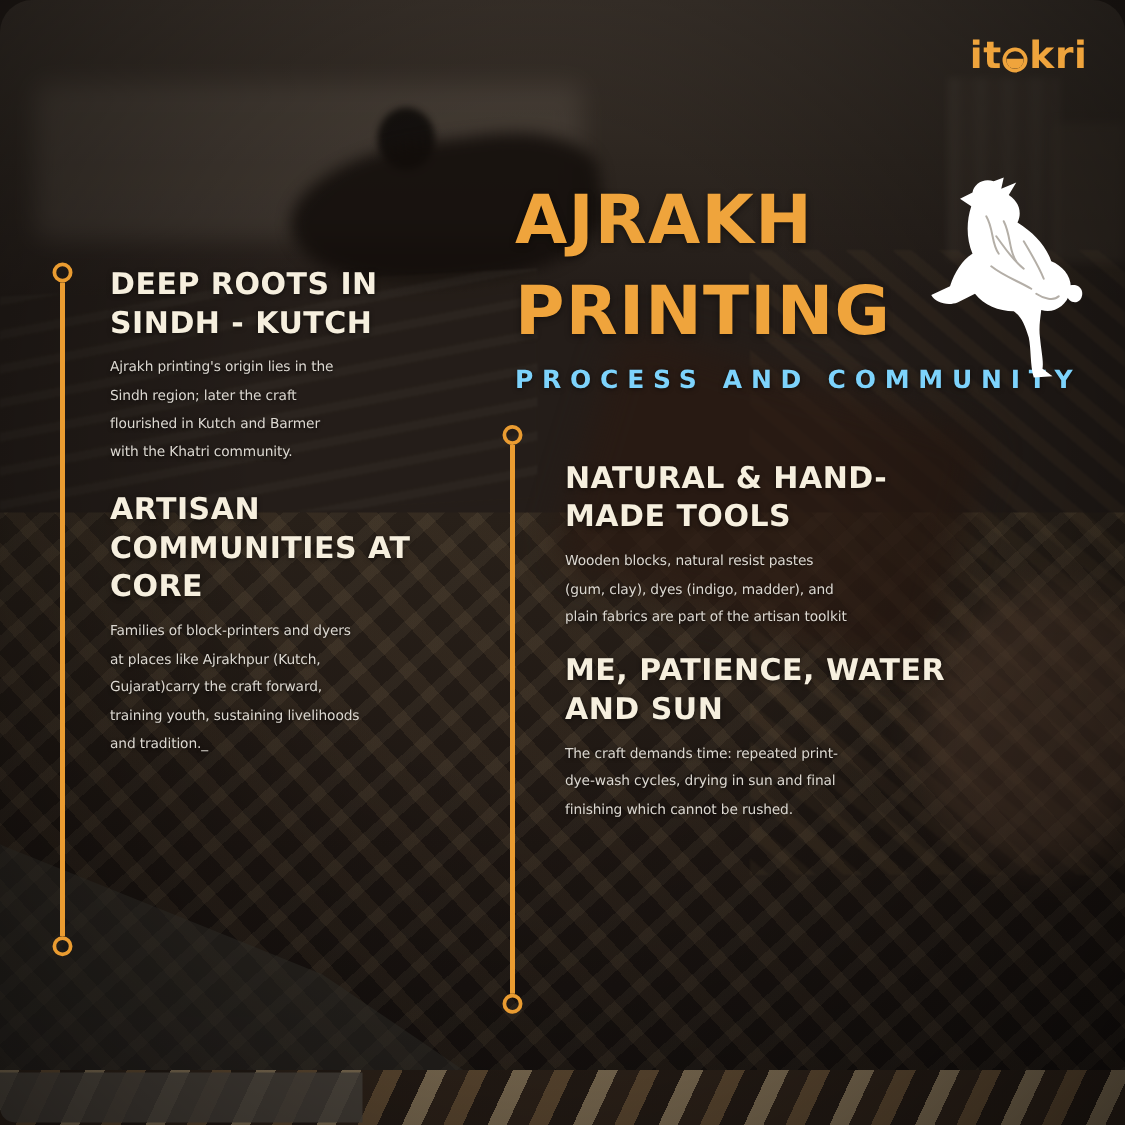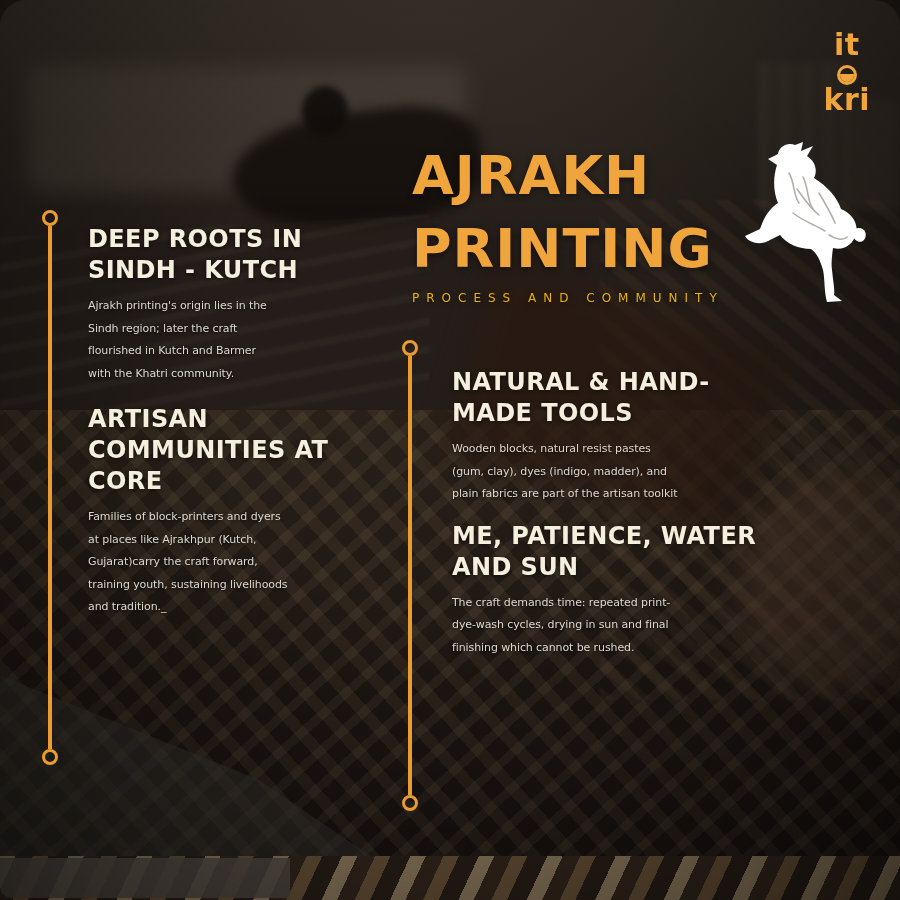--- a/index.html
+++ b/index.html
@@ -52,39 +52,39 @@
     background:
       repeating-linear-gradient(115deg,rgba(208,185,142,.55) 0 14px,rgba(42,30,22,.65) 14px 30px,rgba(142,110,70,.5) 30px 44px,rgba(28,20,16,.7) 44px 62px),
       #4c3c2d;}
   .bg-strip-left{left:0;top:858px;width:290px;height:40px;background:#565049;
     opacity:.85;border-radius:0 0 0 12px;}
   .vignette{left:0;top:0;width:900px;height:900px;
     background:radial-gradient(ellipse at 48% 40%,rgba(0,0,0,0) 34%,rgba(0,0,0,.42) 82%,rgba(0,0,0,.58) 100%);}
   
   .content{position:absolute;left:0;top:0;width:900px;height:900px;}
   .logo{position:absolute;top:27px;right:30px;display:flex;align-items:center;
-    color:var(--accent);font-size:30px;font-weight:800;letter-spacing:.5px;flex-direction:column;}
+    color:var(--accent);font-size:30px;font-weight:800;letter-spacing:.5px;}
   .logo .pot{display:inline-block;width:20px;height:20px;border:3.5px solid var(--accent);
     border-radius:50%;position:relative;overflow:hidden;margin:0 1px;transform:translateY(3px);}
   .logo .pot::after{content:"";position:absolute;left:0;right:0;top:44%;bottom:0;background:var(--accent);}
   .title-block{position:absolute;left:412px;top:140px;width:452px;text-align:left;}
   .title{color:var(--accent);font-size:54px;font-weight:800;line-height:1.35;
     letter-spacing:1px;white-space:pre-line;text-shadow:0 2px 6px rgba(0,0,0,.45);}
-  .subtitle{margin-top:5px;color:#eab308;font-size:12px;font-weight:400;
+  .subtitle{margin-top:5px;color:#7dd3fc;font-size:20px;font-weight:700;
     letter-spacing:7px;white-space:nowrap;text-shadow:0 1px 4px rgba(0,0,0,.5);}
   .goat{position:absolute;left:733px;top:141px;width:150px;height:164px;}
   .vline{position:absolute;display:flex;flex-direction:column;align-items:center;width:16px;}
   .vline .ring{width:16px;height:16px;border:3.5px solid #EA9C31;border-radius:50%;flex:none;}
   .vline .bar{width:3.5px;flex:1;background:#EA9C31;}
   .vline-left{left:42px;top:210px;height:555px;}
   .vline-mid{left:402px;top:340px;height:471px;}
   .column{position:absolute;}
   .col-left{left:88px;top:212px;width:332px;}
   .col-right{left:452px;top:352px;width:424px;}
-  .section{margin-bottom:19px;margin-top:12px;}
+  .section{margin-bottom:19px;}
   .col-right .section{margin-bottom:15px;}
   .section-heading{color:var(--heading);font-size:24px;font-weight:800;line-height:31px;
     letter-spacing:.4px;white-space:pre-line;margin-bottom:9px;
     text-shadow:0 1px 4px rgba(0,0,0,.55);}
   .section-body{color:var(--body);font-size:11px;line-height:22.5px;letter-spacing:-.1px;
     white-space:pre-line;text-shadow:0 1px 3px rgba(0,0,0,.6);}
 </style>
 </head>
 <body>
 

